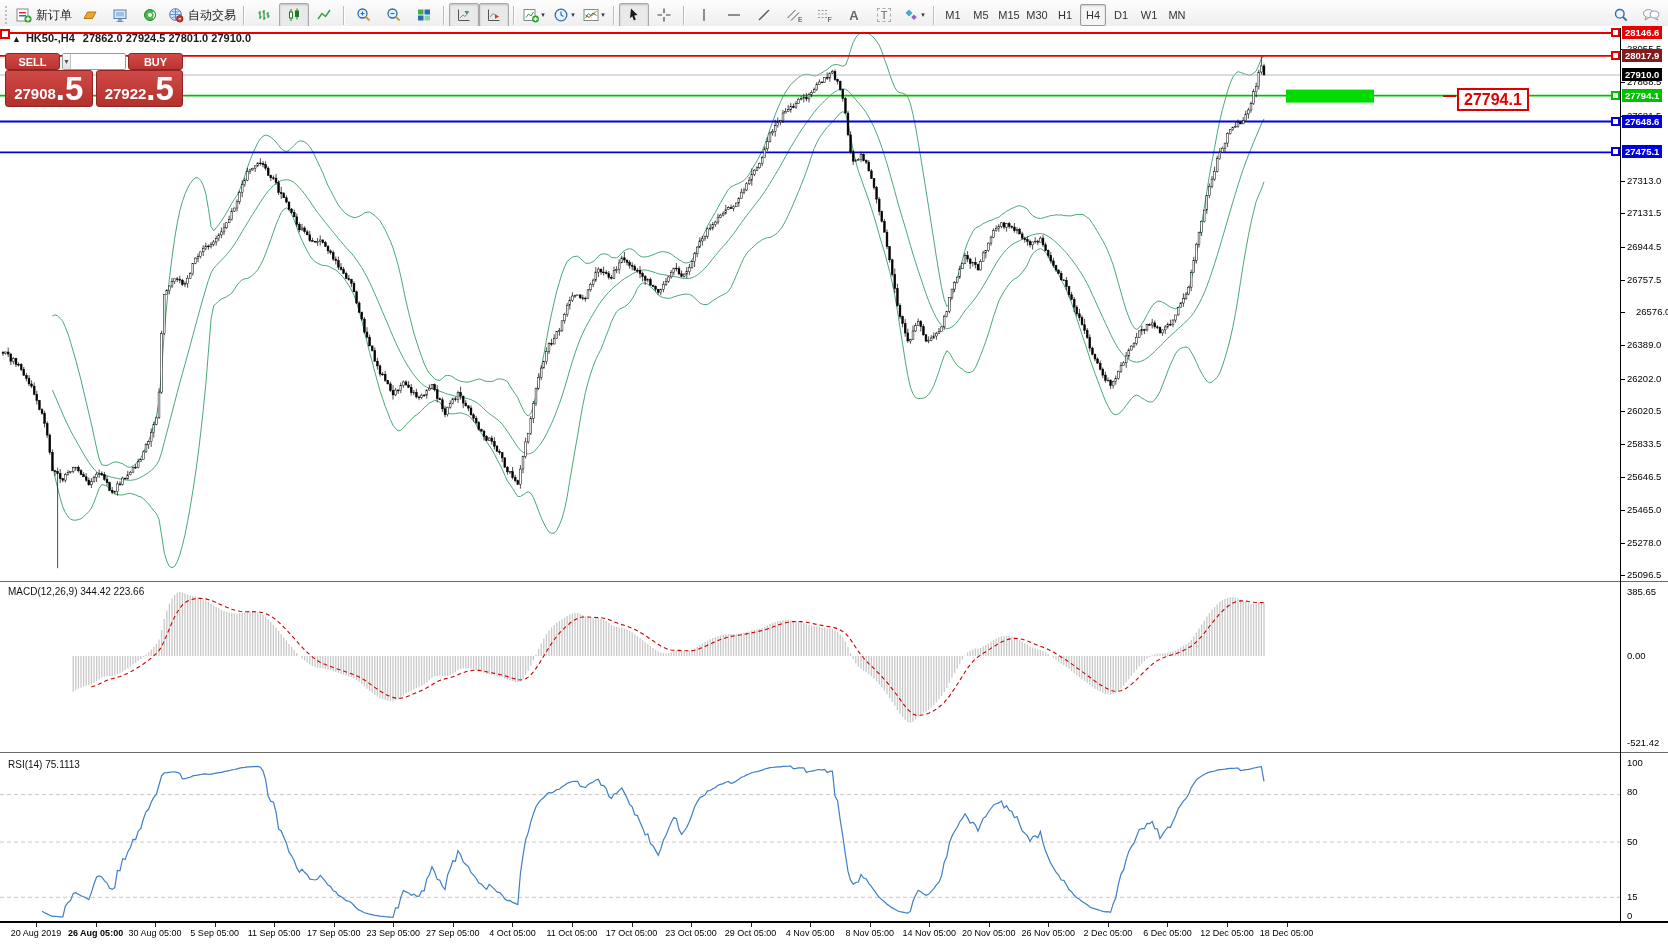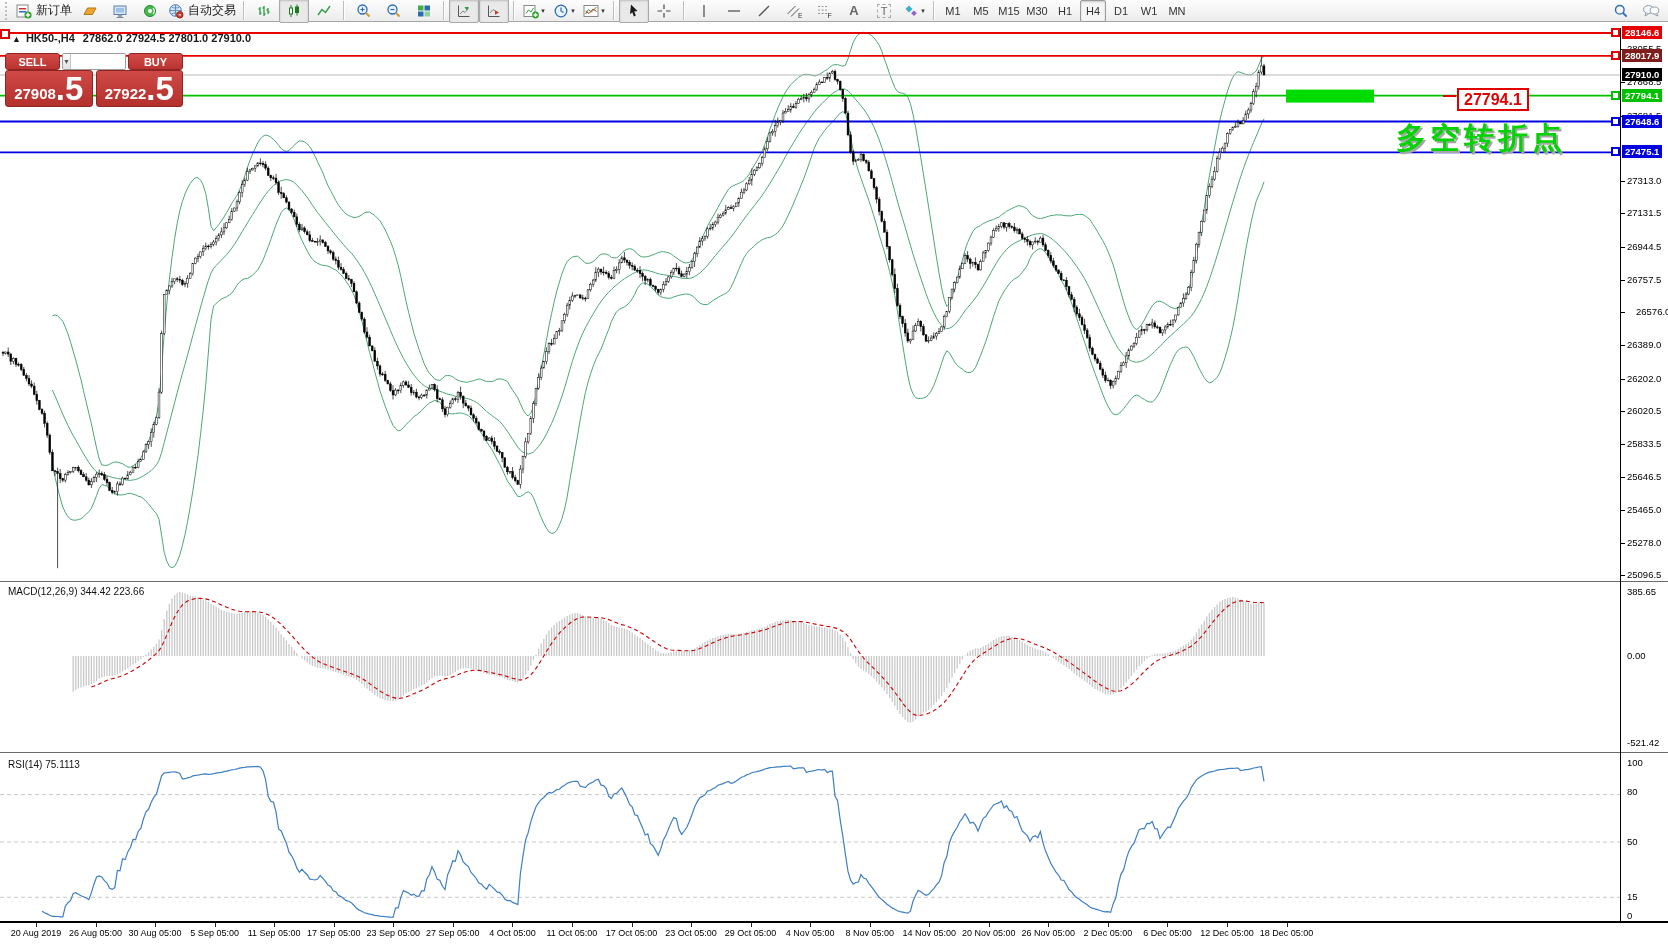--- a/index.html
+++ b/index.html
@@ -1,20 +1,20 @@
 <!DOCTYPE html>
 <html><head>
 <meta charset="utf-8">
 <style>
   html,body{margin:0;padding:0;width:1668px;height:950px;overflow:hidden;
     font-family:"Liberation Sans",sans-serif;background:#fff;-webkit-user-select:none;user-select:none}
   #app{position:relative;width:1668px;height:950px}
 
   
-  #toolbar{position:absolute;top:0;left:0;width:1668px;height:22px;
+  #toolbar{position:absolute;top:0;left:0;width:1668px;height:31px;
     background:linear-gradient(#fdfdfd,#ececec);border-bottom:1px solid #a6a6a6;
     display:flex;align-items:center;padding:0 2px;box-sizing:border-box;font-size:12px;color:#222}
   .grip{width:3px;height:18px;margin:0 3px;border-left:2px dotted #bdbdbd}
   .vsep{width:1px;height:19px;background:#bdbdbd;border-right:1px solid #fff;margin:0 4px}
   .tbtn{height:22px;min-width:24px;display:flex;align-items:center;justify-content:center;
     border:1px solid transparent;border-radius:2px;padding:0 2px;cursor:default}
   .tbtn.pressed{background:#e9e9e9;border:1px solid #a8a8a8;box-shadow:inset 0 1px 2px rgba(0,0,0,.18)}
   .tlabel{margin-left:4px;font-size:12px}
   .caret{font-size:7px;color:#333;margin-left:2px}
   .tf{min-width:24px;height:20px;display:flex;align-items:center;justify-content:center;
@@ -1394,21 +1394,20 @@
           <span class="px-main">27908</span>
           <span class="px-big">.5</span>
         </div>
         <div class="bigpx">
           <span class="px-main">27922</span>
           <span class="px-big">.5</span>
         </div>
       </div>
     </div>
 
-    <div id="annotation-text">多空转折点</div>
     <div id="price-callout" style="top: 61.6444px;">27794.1</div>
     <div id="callout-dash" style="top: 68.6444px;"></div>
 
     <div class="ind-label" style="top:560px">MACD(12,26,9) 344.42 223.66</div>
     <div class="ind-label" style="top:733px">RSI(14) 75.1113</div>
 
     <div id="overlay-labels">
         <div class="tickmark" style="top: 23.1898px;"></div>
         <div class="ptick" style="top: 17.1898px;">28055.5</div>
         <div class="tickmark" style="top: 56.4224px;"></div>
@@ -1456,21 +1455,21 @@
         <div class="iaxis" style="top: 624px;">0.00</div>
         <div class="iaxis" style="top: 711px;">-521.42</div>
         <div class="iaxis" style="top: 731px;">100</div>
         <div class="iaxis" style="top: 760px;">80</div>
         <div class="iaxis" style="top: 810px;">50</div>
         <div class="iaxis" style="top: 865px;">15</div>
         <div class="iaxis" style="top: 884px;">0</div>
         <div class="dtick" style="left: 36px;"></div>
         <div class="dlabel" style="left: 36px;">20 Aug 2019</div>
         <div class="dtick" style="left: 95.55px;"></div>
-        <div class="dlabel" style="left: 95.55px;">26 Aug 05:00</div>
+        <div class="dlabel" style="left: 95.55px; font-weight: bold;">26 Aug 05:00</div>
         <div class="dtick" style="left: 155.1px;"></div>
         <div class="dlabel" style="left: 155.1px;">30 Aug 05:00</div>
         <div class="dtick" style="left: 214.65px;"></div>
         <div class="dlabel" style="left: 214.65px;">5 Sep 05:00</div>
         <div class="dtick" style="left: 274.2px;"></div>
         <div class="dlabel" style="left: 274.2px;">11 Sep 05:00</div>
         <div class="dtick" style="left: 333.75px;"></div>
         <div class="dlabel" style="left: 333.75px;">17 Sep 05:00</div>
         <div class="dtick" style="left: 393.3px;"></div>
         <div class="dlabel" style="left: 393.3px;">23 Sep 05:00</div>

